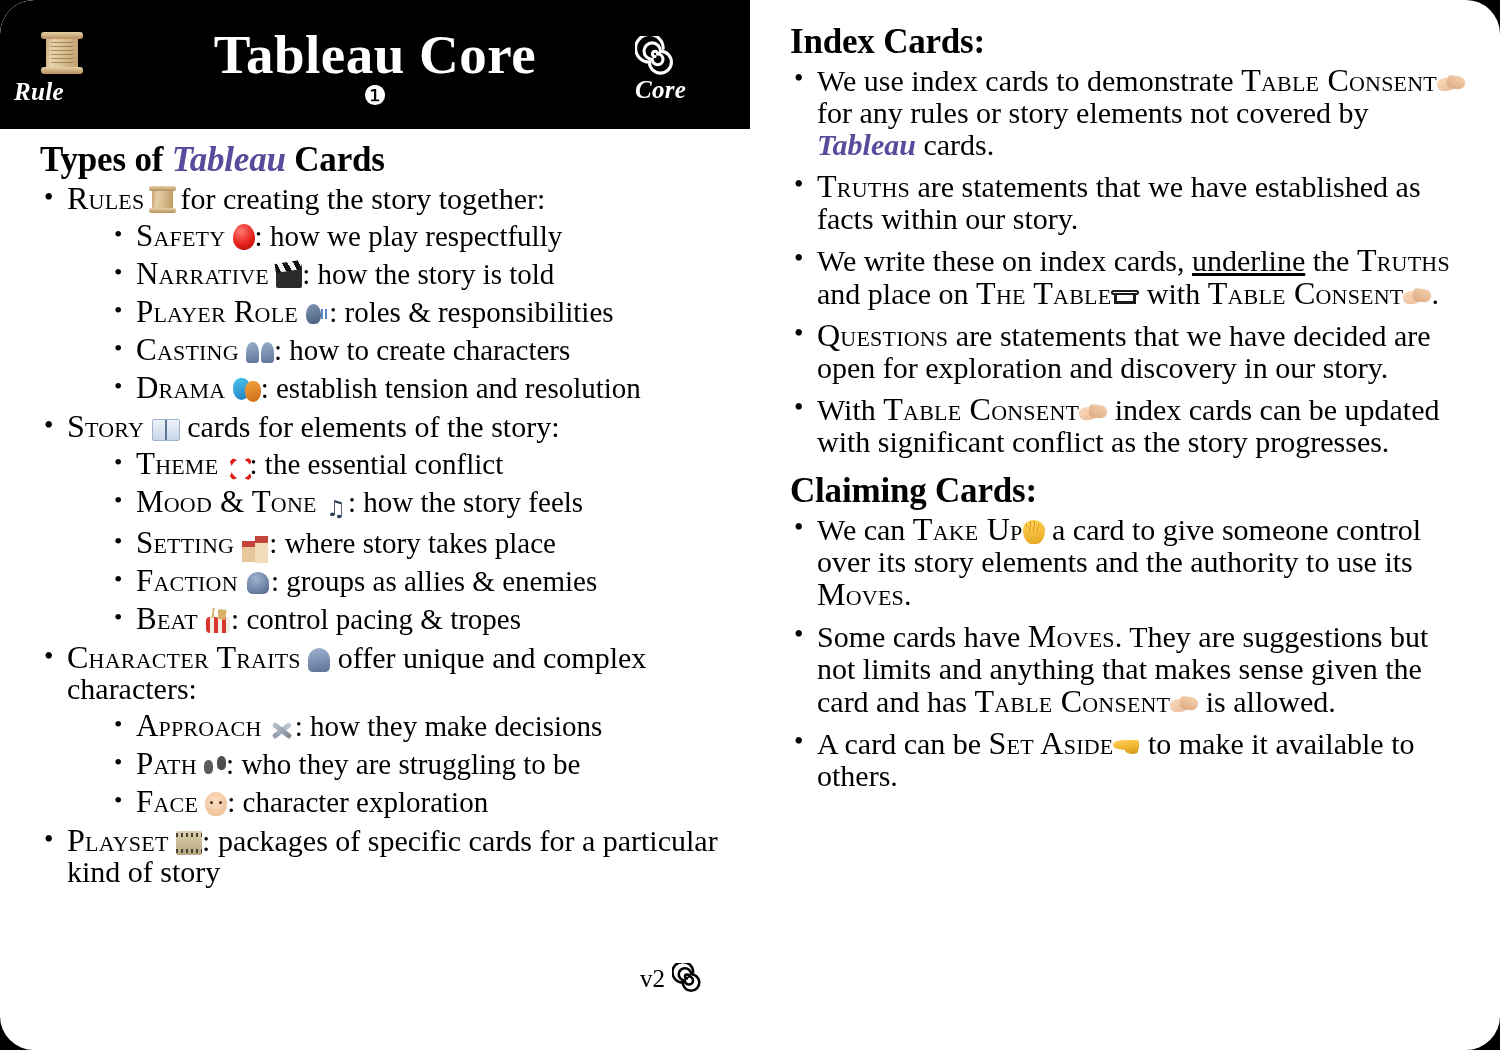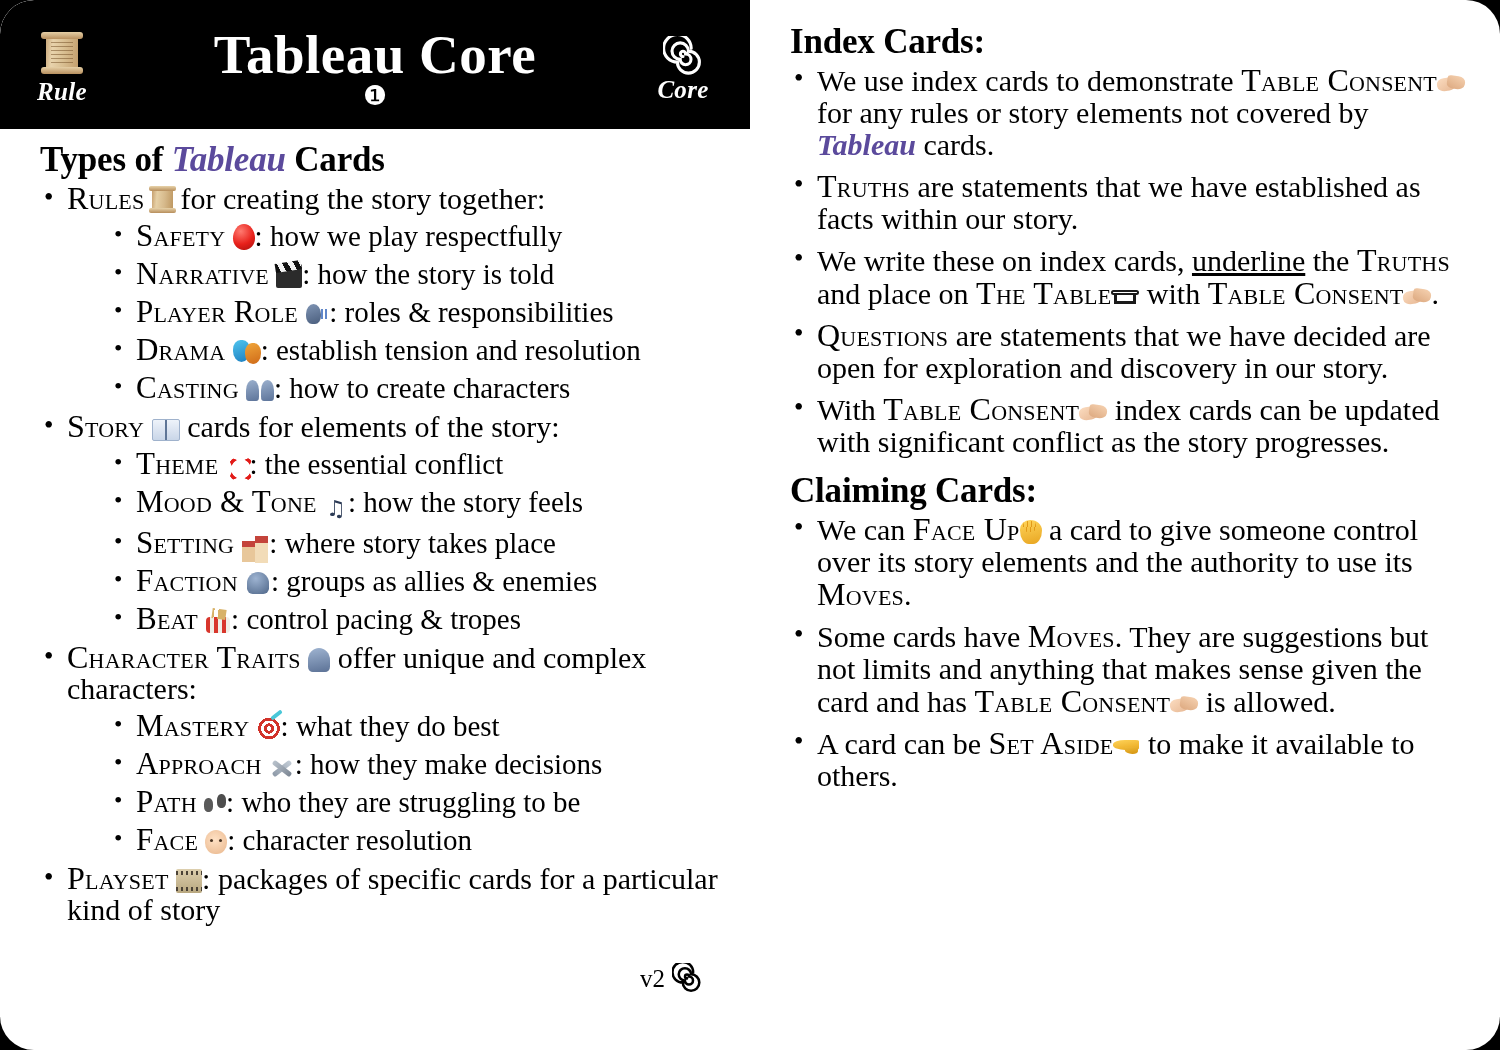--- a/index.html
+++ b/index.html
@@ -32,21 +32,21 @@
     width: 750px;
     height: 129px;
     background: #000000;
     border-top-left-radius: 34px;
     color: #ffffff;
   }
 
   .hdr-corner {
     position: absolute;
     width: 96px;
-    text-align: center;
+    text-align: left;
     top: 30px;
   }
   .hdr-corner.left { left: 14px; }
   .hdr-corner.right { left: 635px; }
 
   .hdr-glyph {
     display: block;
     font-size: 40px;
     line-height: 46px;
     height: 46px;
@@ -496,52 +496,51 @@
 
   <div class="col" id="col-left">
     <h2 class="sec">
       <span>Types of </span><span class="tableau">Tableau</span><span> Cards</span>
     </h2>
     <ul id="left-list">
         <li><span class="sc">Rules</span> <span class="ic ic-scroll"></span><span> for creating the story together:</span><ul class="sub">
             <li><span class="sc">Safety</span> <span class="ic ic-safety"></span><span>: how we play respectfully</span></li>
             <li><span class="sc">Narrative</span> <span class="ic ic-clap"></span><span>: how the story is told</span></li>
             <li><span class="sc">Player Role</span> <span class="ic ic-speak"></span><span>: roles &amp; responsibilities</span></li>
+            <li><span class="sc">Casting</span> <span class="ic ic-bust2"></span><span>: how to create characters</span></li>
             <li><span class="sc">Drama</span> <span class="ic ic-masks"></span><span>: establish tension and resolution</span></li>
-            <li><span class="sc">Casting</span> <span class="ic ic-bust2"></span><span>: how to create characters</span></li>
           </ul></li>
         <li><span class="sc">Story</span> <span class="ic ic-book"></span><span> cards for elements of the story:</span><ul class="sub">
             <li><span class="sc">Theme</span> <span class="ic ic-theme"></span><span>: the essential conflict</span></li>
             <li><span class="sc">Mood &amp; Tone</span> <span class="ic ic-notes">♫</span><span>: how the story feels</span></li>
             <li><span class="sc">Setting</span> <span class="ic ic-houses"></span><span>: where story takes place</span></li>
             <li><span class="sc">Faction</span> <span class="ic ic-faction"></span><span>: groups as allies &amp; enemies</span></li>
             <li><span class="sc">Beat</span> <span class="ic ic-drum"></span><span>: control pacing &amp; tropes</span></li>
           </ul></li>
         <li><span class="sc">Character Traits</span> <span class="ic ic-bust"></span><span> offer unique and complex characters:</span><ul class="sub">
-            <li><span class="sc">Mastery</span> <span class="ic ic-target"></span><span>: what they do best</span></li>
             <li><span class="sc">Approach</span> <span class="ic ic-tools"></span><span>: how they make decisions</span></li>
             <li><span class="sc">Path</span> <span class="ic ic-feet"></span><span>: who they are struggling to be</span></li>
-            <li><span class="sc">Face</span> <span class="ic ic-face"></span><span>: character resolution</span></li>
+            <li><span class="sc">Face</span> <span class="ic ic-face"></span><span>: character exploration</span></li>
           </ul></li>
         <li><span class="sc">Playset</span> <span class="ic ic-film"></span><span>: packages of specific cards for a particular kind of story</span></li>
       </ul>
   </div>
 
   <div class="col" id="col-right">
       <h2 class="sec">Index Cards:</h2>
       <ul>
         <li><span>We use index cards to demonstrate </span><span class="sc">Table Consent</span><span class="ic ic-shake"></span><span> for any rules or story elements not covered by </span><span class="tableau">Tableau</span><span> cards.</span></li>
         <li><span class="sc">Truths</span><span> are statements that we have established as facts within our story.</span></li>
         <li><span>We write these on index cards, </span><span class="ul-txt">underline</span><span> the </span><span class="sc">Truths</span><span> and place on </span><span class="sc">The Table</span><span class="ic ic-table"></span><span> with </span><span class="sc">Table Consent</span><span class="ic ic-shake"></span><span>.</span></li>
         <li><span class="sc">Questions</span><span> are statements that we have decided are open for exploration and discovery in our story.</span></li>
         <li><span>With </span><span class="sc">Table Consent</span><span class="ic ic-shake"></span><span> index cards can be updated with significant conflict as the story progresses.</span></li>
       </ul>
       <h2 class="sec second">Claiming Cards:</h2>
       <ul>
-        <li><span>We can </span><span class="sc">Face Up</span><span class="ic ic-takeup"></span><span> a card to give someone control over its story elements and the authority to use its </span><span class="sc">Moves</span><span>.</span></li>
+        <li><span>We can </span><span class="sc">Take Up</span><span class="ic ic-takeup"></span><span> a card to give someone control over its story elements and the authority to use its </span><span class="sc">Moves</span><span>.</span></li>
         <li><span>Some cards have </span><span class="sc">Moves</span><span>. They are suggestions but not limits and anything that makes sense given the card and has </span><span class="sc">Table Consent</span><span class="ic ic-shake"></span><span> is allowed.</span></li>
         <li><span>A card can be </span><span class="sc">Set Aside</span><span class="ic ic-point"></span><span> to make it available to others.</span></li>
       </ul>
     </div>
 
   <div id="footer-version">
     <span class="vtxt">v2</span>
     <span>
       <svg class="spiral" width="30" height="30" viewBox="0 0 40 40" aria-hidden="true">
         <path d="M20 20.5 a2.6 2.6 0 1 1 2.6 -2.6 a5.4 5.4 0 1 1 -5.4 5.4 a8.2 8.2 0 1 1 8.2 -8.2 a11 11 0 1 1 -11 11 a13.8 13.8 0 1 1 13.8 -13.8" fill="none" stroke="#000000" stroke-width="3.4" stroke-linecap="round"></path>

